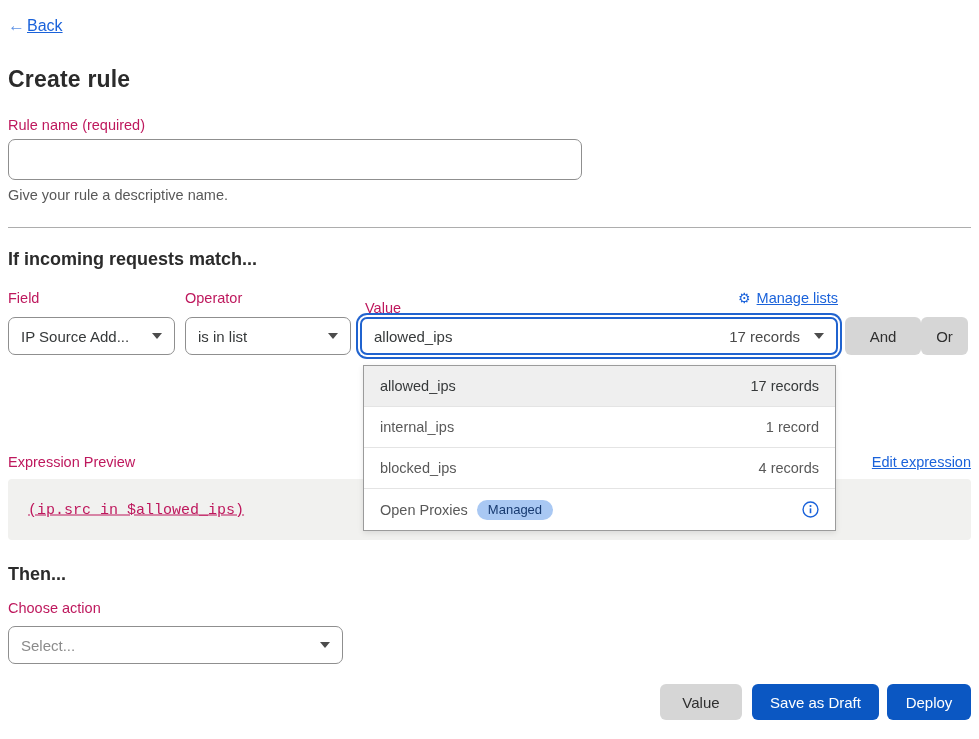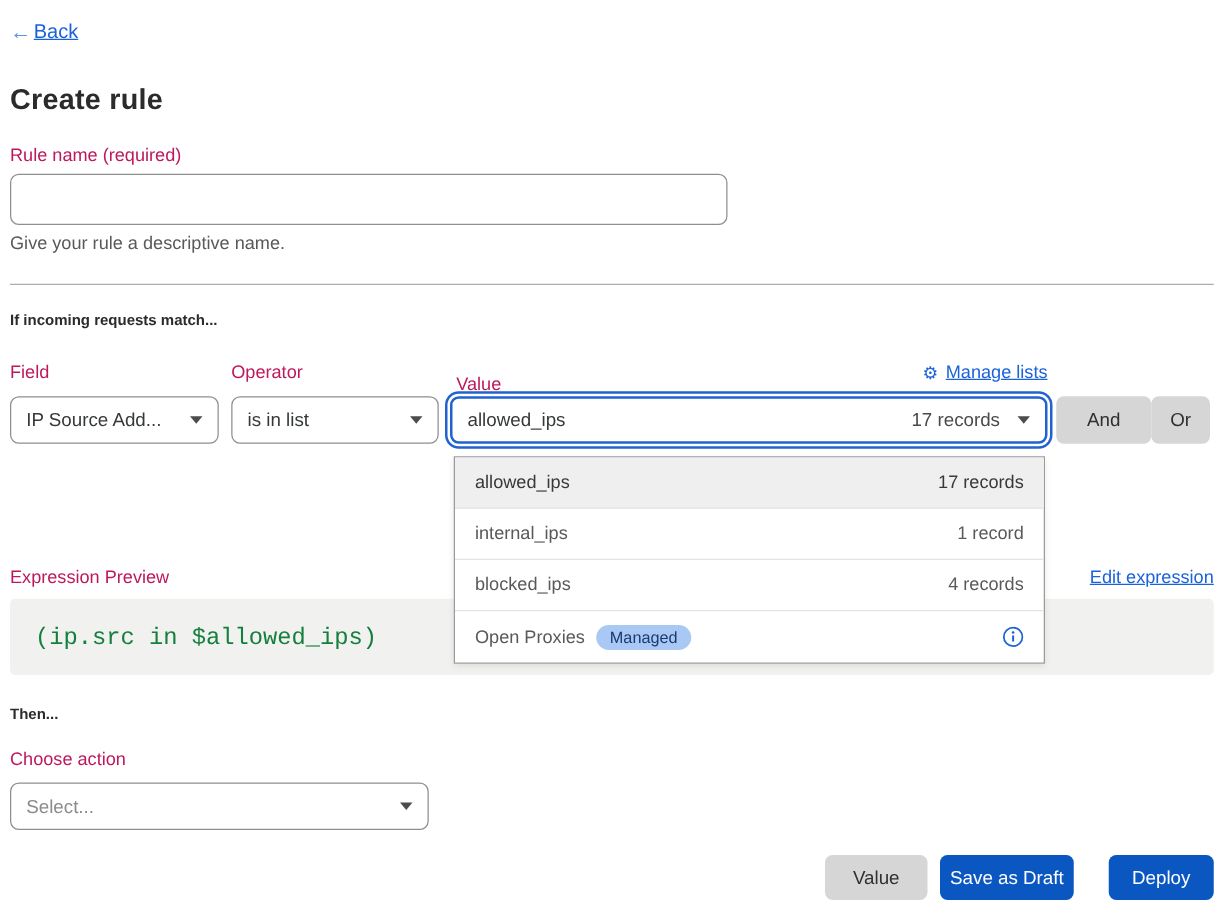--- a/index.html
+++ b/index.html
@@ -36,21 +36,21 @@
   .rule-name-input {
     left:8px; top:139px; width:574px; height:41px;
     border:1px solid #8f8f8f; border-radius:7px;
     font-size:15px; padding:0 12px; outline:none; color:#36393a;
     font-family:"Liberation Sans",sans-serif;
   }
   .helper-text { left:8px; top:187px; font-size:14.5px; color:#595959; }
 
   .divider { left:8px; top:227px; width:963px; height:1px; background:#adadad; }
 
-  .section-heading { font-size:12px; font-weight:700; color:#2b2b2b; }
+  .section-heading { font-size:18px; font-weight:700; color:#2b2b2b; }
   .match-heading { left:8px; top:249px; }
 
   .lbl-field { left:8px; top:290px; }
   .lbl-operator { left:185px; top:290px; }
   .lbl-value { left:365px; top:300px; }
   .manage-lists { right:141px; top:290px; display:flex; align-items:center; gap:6px; font-size:14.5px; }
   .gear { color:#1a62da; font-size:14px; text-decoration:none; }
 
   .select {
     top:317px; height:38px;
@@ -102,37 +102,37 @@
   }
   .info-icon { width:17px; height:17px; display:block; cursor:pointer; }
 
   
   .expr-label { left:8px; top:454px; font-size:14.5px; }
   .edit-expr { right:8px; top:454px; font-size:14.5px; }
   .expr-box { left:8px; top:479px; width:963px; height:61px; background:#f1f1ef; border-radius:4px; }
   .expr-code {
     position:absolute; left:20px; top:50%; transform:translateY(-50%);
     font-family:"Liberation Mono","DejaVu Sans Mono",monospace;
-    font-size:19px; color:#15803d;
+    font-size:15px; color:#be185d;text-decoration:underline;
   }
 
   
   .then-heading { left:8px; top:564px; }
   .lbl-action { left:8px; top:600px; }
   .sel-action { left:8px; top:626px; width:335px; }
   .placeholder { color:#8b8b8b; }
 
   
   .blue-btn {
     top:684px; height:36px; background:#0b57c2; color:#fff; border:none; border-radius:6px;
     font-size:15px; display:flex; align-items:center; justify-content:center; cursor:pointer;
     font-family:"Liberation Sans",sans-serif;
   }
   .cancel-btn { left:660px; top:684px; height:36px; width:82px; }
-  .save-btn { left:752px; width:107px; }
+  .save-btn { left:752px; width:127px; }
   .deploy-btn { left:887px; width:84px; }
 </style>
 </head>
 <body>
 
 <div id="app">
 
   <div class="abs back-row">
     <span class="back-arrow">←</span>
     <span class="link">Back</span>

